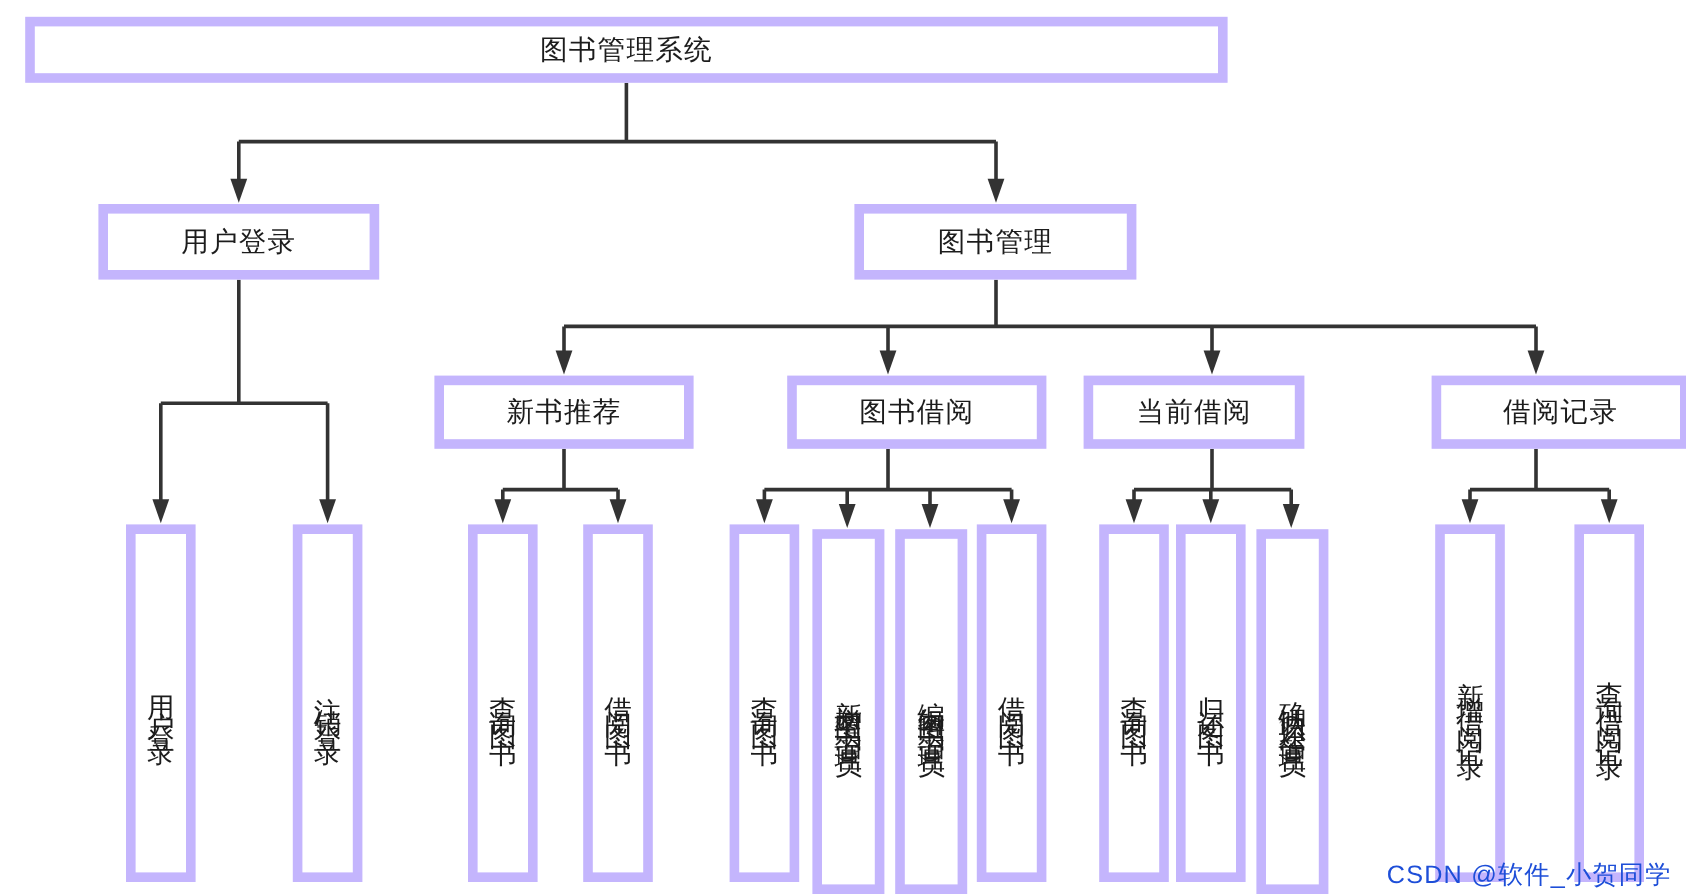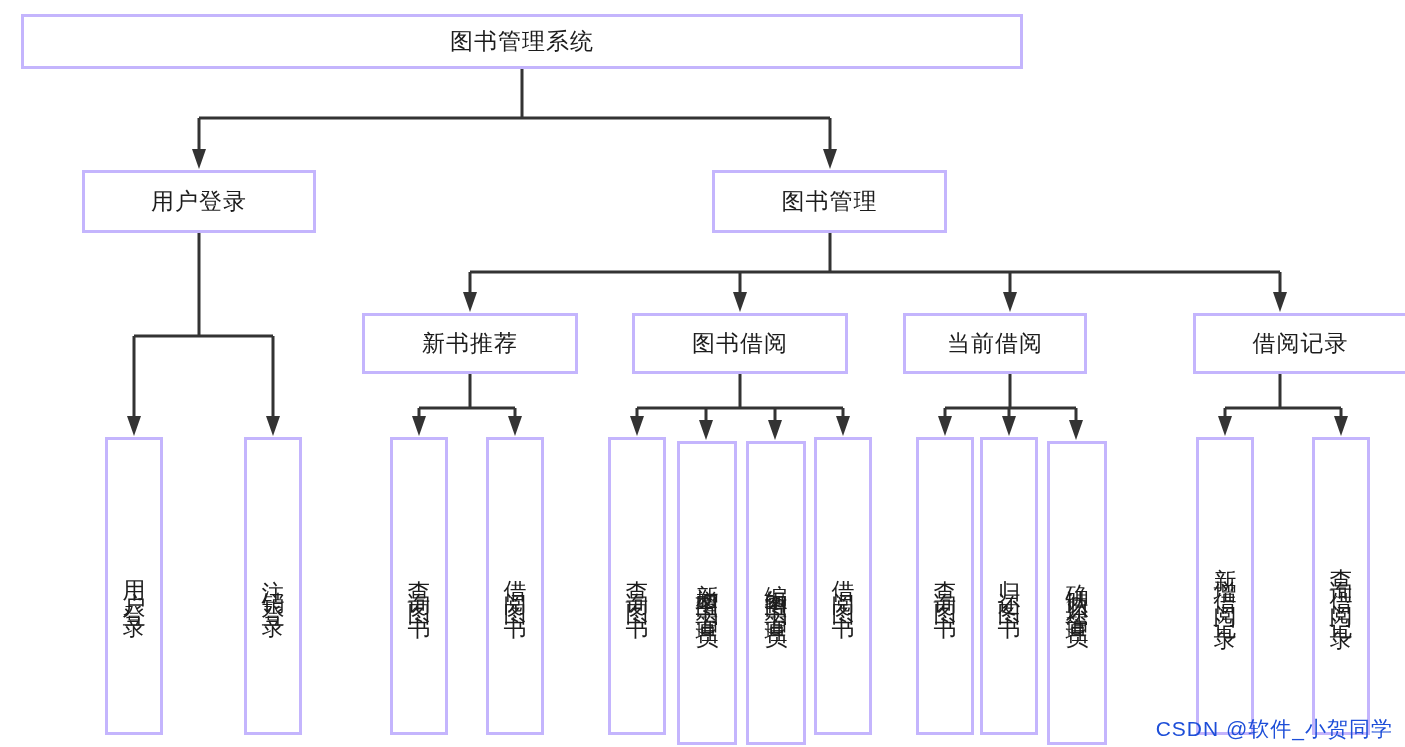--- a/index.html
+++ b/index.html
@@ -16,21 +16,21 @@
     overflow: hidden;
   }
   .connectors {
     position: absolute;
     left: 0; top: 0;
     width: 1405px; height: 747px;
   }
   .box {
     position: absolute;
     box-sizing: border-box;
-    border: 3px solid #c4b5fd;
+    border: 8px solid #c4b5fd;
     background: #ffffff;
     display: flex;
     align-items: center;
     justify-content: center;
     color: #1c1c1c;
   }
   .h-box span {
     font-size: 23px;
     letter-spacing: 1px;
     white-space: nowrap;
@@ -103,21 +103,21 @@
   <div class="box h-box" style="left:82px; top:170px; width:234px; height:63px;">
     <span>用户登录</span>
   </div>
   <div class="box h-box" style="left:362px; top:313px; width:216px; height:61px;">
     <span>新书推荐</span>
   </div>
 
   <div class="box h-box" style="left:712px; top:170px; width:235px; height:63px;">
     <span>图书管理</span>
   </div>
-  <div class="box h-box" style="left:632px; top:313px; width:216px; height:61px;">
+  <div class="box h-box" style="left:656px; top:313px; width:216px; height:61px;">
     <span>图书借阅</span>
   </div>
   <div class="box h-box" style="left:903px; top:313px; width:184px; height:61px;">
     <span>当前借阅</span>
   </div>
   <div class="box h-box" style="left:1173px; top:313px; width:215px; height:61px;margin-left:20px;">
     <span>借阅记录</span>
   </div>
 
   <div class="box v-box" style="left:105px; top:437px; width:58px; height:298px;">

